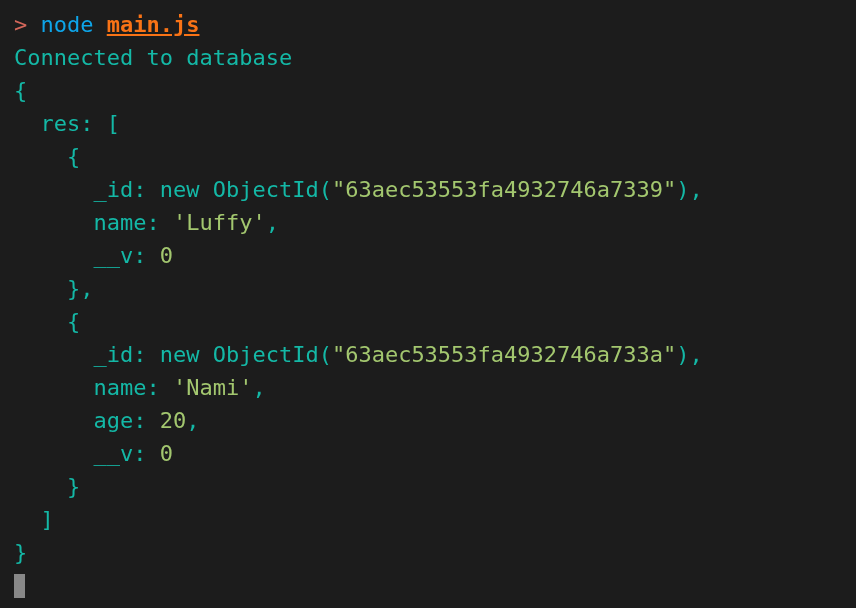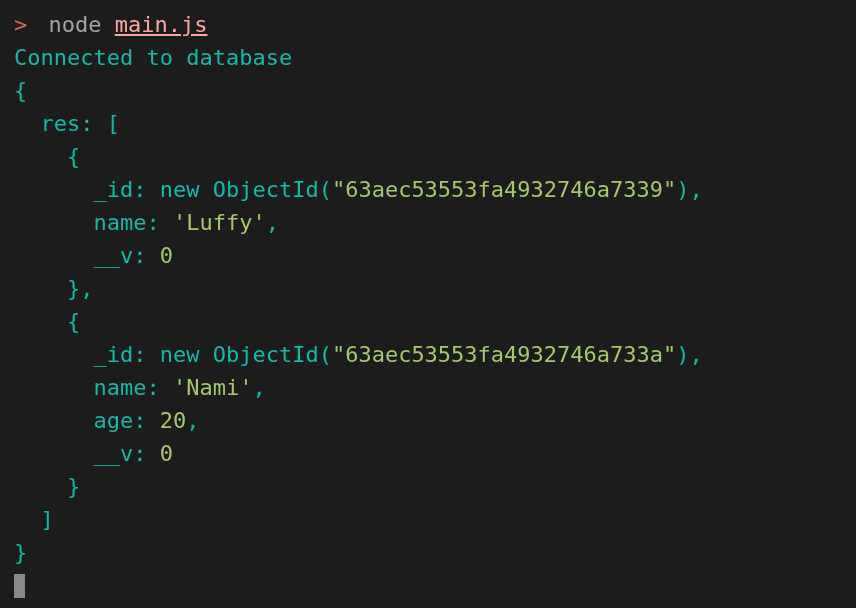--- a/index.html
+++ b/index.html
@@ -18,26 +18,26 @@
       height: 608px;
       overflow: hidden;
     }
     .line {
       white-space: pre;
     }
     .prompt-symbol {
       color: #d4665a;
     }
     .command-node {
-      color: #a3a3a3;
-      margin-left: 8px;
+      color: #0ea5e9;
     }
     .command-file {
-      color: #fca5a5;
+      color: #f97316;
       text-decoration: underline;
+      font-weight: bold;
     }
     .white {
       color: #14b8a6;
     }
     .string {
       color: #a3c76f;
     }
     .number {
       color: #a3c76f;
     }

